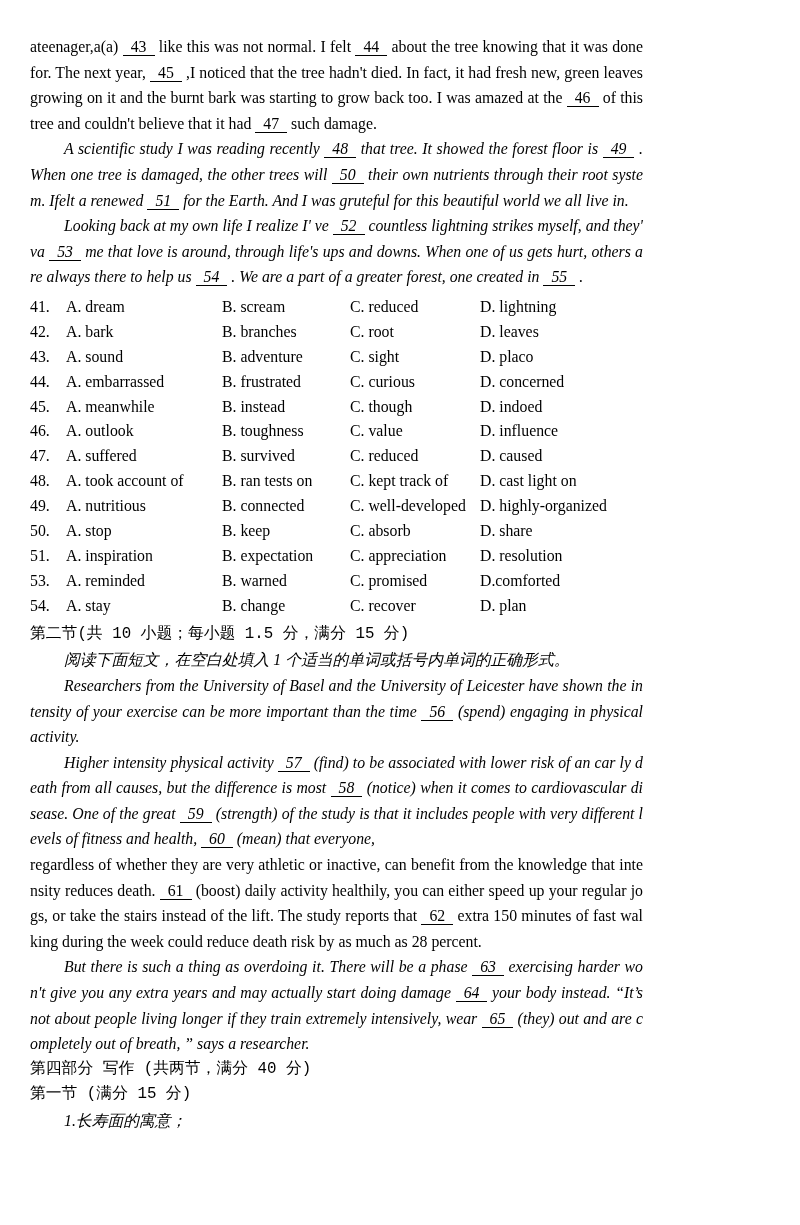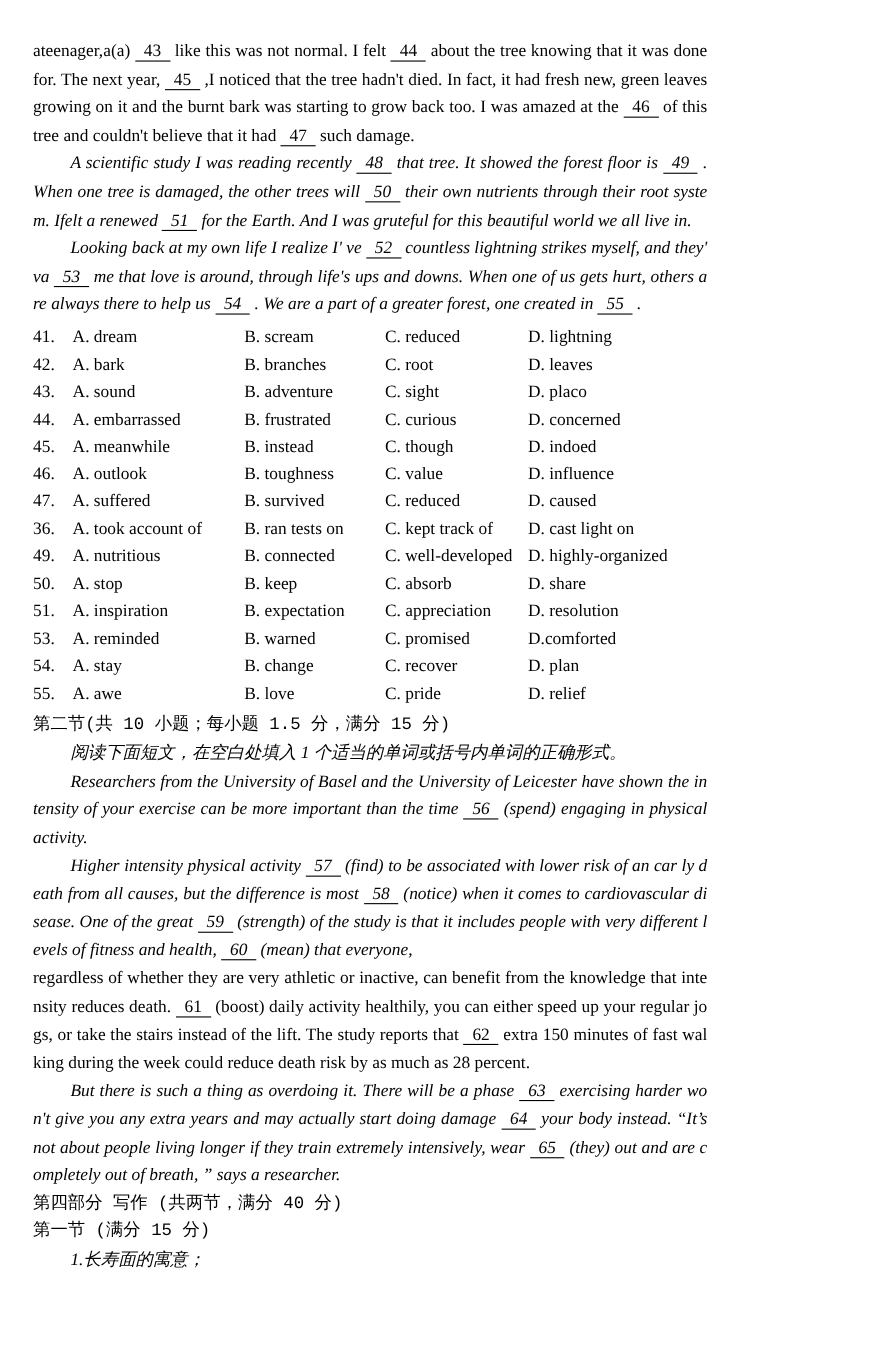--- a/index.html
+++ b/index.html
@@ -89,21 +89,21 @@
         <span class="opt-cell">D. influence</span>
       </div>
       <div class="opt-row">
         <span class="opt-num">47.</span>
         <span class="opt-cell">A. suffered</span>
         <span class="opt-cell">B. survived</span>
         <span class="opt-cell">C. reduced</span>
         <span class="opt-cell">D. caused</span>
       </div>
       <div class="opt-row">
-        <span class="opt-num">36.</span>
+        <span class="opt-num">48.</span>
         <span class="opt-cell">A. took account of</span>
         <span class="opt-cell">B. ran tests on</span>
         <span class="opt-cell">C. kept track of</span>
         <span class="opt-cell">D. cast light on</span>
       </div>
       <div class="opt-row">
         <span class="opt-num">49.</span>
         <span class="opt-cell">A. nutritious</span>
         <span class="opt-cell">B. connected</span>
         <span class="opt-cell">C. well-developed</span>
@@ -130,27 +130,20 @@
         <span class="opt-cell">C. promised</span>
         <span class="opt-cell">D.comforted</span>
       </div>
       <div class="opt-row">
         <span class="opt-num">54.</span>
         <span class="opt-cell">A. stay</span>
         <span class="opt-cell">B. change</span>
         <span class="opt-cell">C. recover</span>
         <span class="opt-cell">D. plan</span>
       </div>
-      <div class="opt-row">
-        <span class="opt-num">55.</span>
-        <span class="opt-cell">A. awe</span>
-        <span class="opt-cell">B. love</span>
-        <span class="opt-cell">C. pride</span>
-        <span class="opt-cell">D. relief</span>
-      </div>
     </div>
 
   <p class="body-par sec-heading">第二节(共 10 小题；每小题 1.5 分，满分 15 分)</p>
   <p class="body-par indent">阅读下面短文，在空白处填入 1 个适当的单词或括号内单词的正确形式。</p>
 
   <div>
       <p class="body-par indent">Researchers from the University of Basel and the University of Leicester have shown the intensity of your exercise can be more important than the time <span class="blank">56</span> (spend) engaging in physical activity.</p>
       <p class="body-par indent">Higher intensity physical activity <span class="blank">57</span> (find) to be associated with lower risk of an car ly death from all causes, but the difference is most <span class="blank">58</span> (notice) when it comes to cardiovascular disease. One of the great <span class="blank">59</span> (strength) of the study is that it includes people with very different levels of fitness and health, <span class="blank">60</span> (mean) that everyone,</p>
       <p class="body-par">regardless of whether they are very athletic or inactive, can benefit from the knowledge that intensity reduces death. <span class="blank">61</span> (boost) daily activity healthily, you can either speed up your regular jogs, or take the stairs instead of the lift. The study reports that <span class="blank">62</span> extra 150 minutes of fast walking during the week could reduce death risk by as much as 28 percent.</p>
       <p class="body-par indent">But there is such a thing as overdoing it. There will be a phase <span class="blank">63</span> exercising harder won't give you any extra years and may actually start doing damage <span class="blank">64</span> your body instead. “It’s not about people living longer if they train extremely intensively, wear <span class="blank">65</span> (they) out and are completely out of breath, ” says a researcher.</p>

